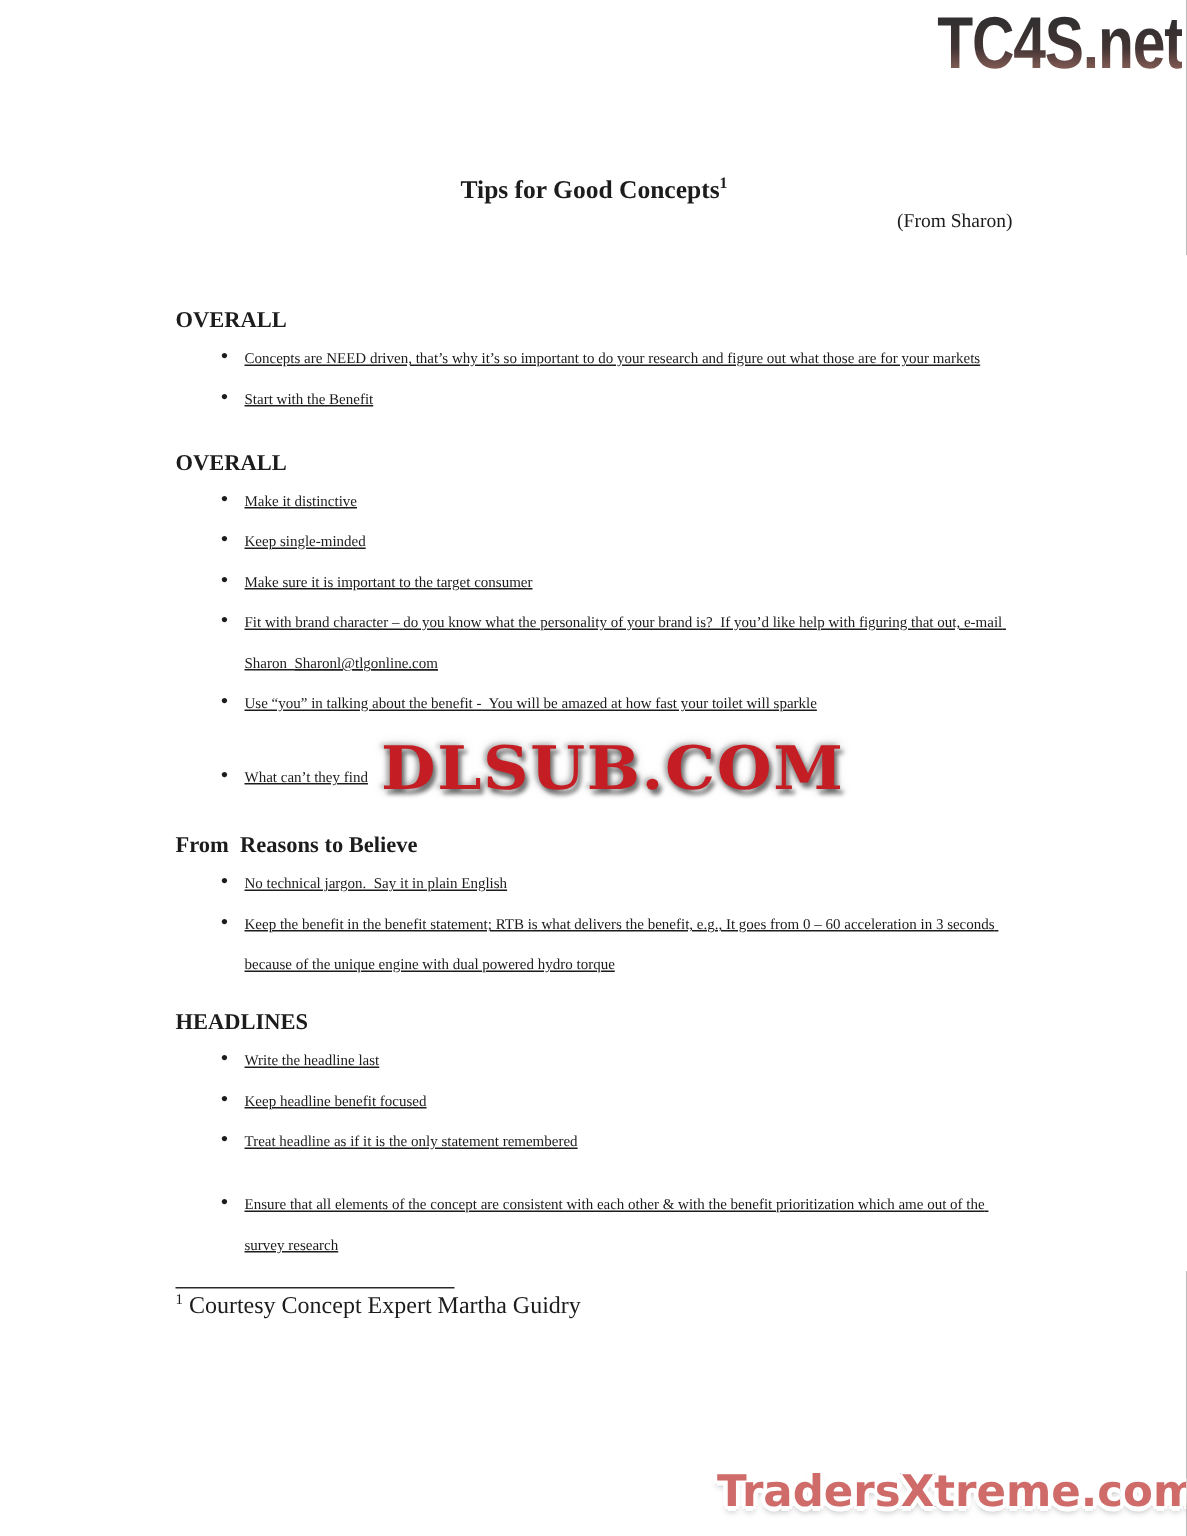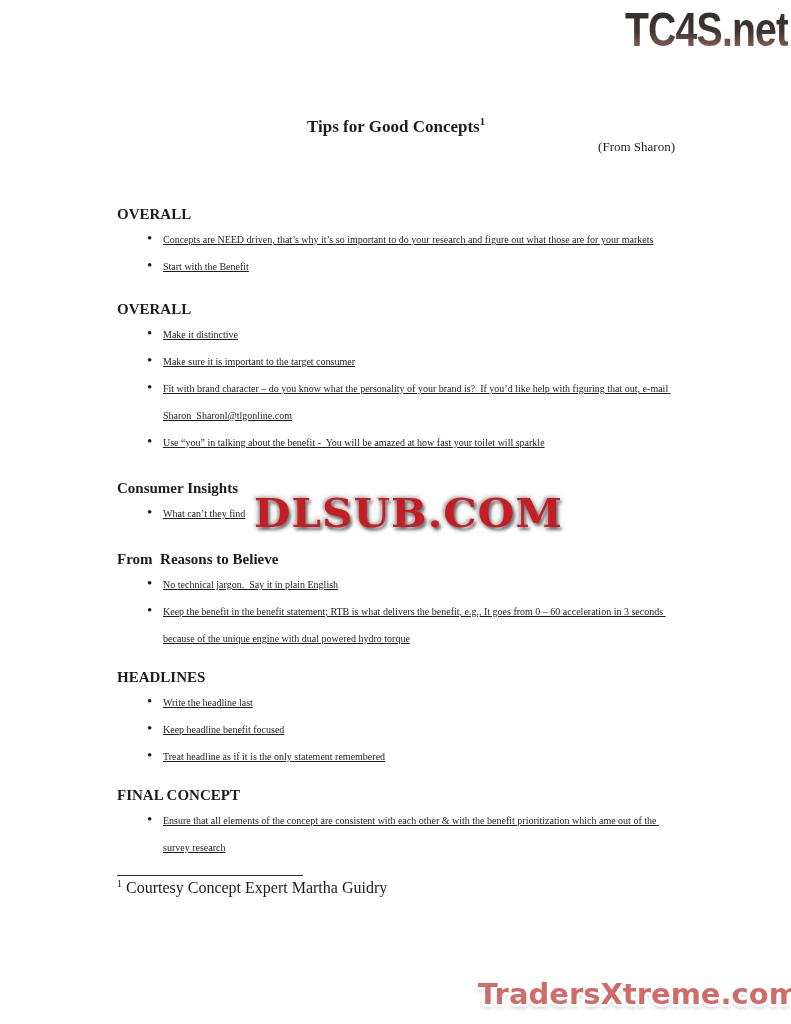--- a/index.html
+++ b/index.html
@@ -113,28 +113,28 @@
       <ul>
         <li>Concepts are NEED driven, that’s why it’s so important to do your research and figure out what those are for your markets</li>
         <li>Start with the Benefit</li>
       </ul>
     </section>
 
     <section class="s1">
       <h2>OVERALL</h2>
       <ul>
         <li>Make it distinctive</li>
+        <li>Keep single-minded</li>
         <li>Make sure it is important to the target consumer</li>
         <li><span>Fit with brand character – do you know what the personality of your brand is?  If you’d like help with figuring that out, e-mail Sharon  </span><a class="email-link">Sharonl@tlgonline.com</a></li>
         <li>Use “you” in talking about the benefit -  You will be amazed at how fast your toilet will sparkle</li>
       </ul>
     </section>
 
     <section class="s2">
-      <h2>Consumer Insights</h2>
       <ul>
         <li>What can’t they find</li>
       </ul>
     </section>
 
     <section class="s3">
       <h2>From  Reasons to Believe</h2>
       <ul>
         <li>No technical jargon.  Say it in plain English</li>
         <li>Keep the benefit in the benefit statement; RTB is what delivers the benefit, e.g., It goes from 0 – 60 acceleration in 3 seconds because of the unique engine with dual powered hydro torque</li>
@@ -144,21 +144,20 @@
     <section class="s4">
       <h2>HEADLINES</h2>
       <ul>
         <li>Write the headline last</li>
         <li>Keep headline benefit focused</li>
         <li>Treat headline as if it is the only statement remembered</li>
       </ul>
     </section>
 
     <section class="s5">
-      <h2>FINAL CONCEPT</h2>
       <ul>
         <li>Ensure that all elements of the concept are consistent with each other &amp; with the benefit prioritization which ame out of the survey research</li>
       </ul>
     </section>
 
     <div class="footnote-rule"></div>
     <div class="footnote"><sup>1</sup><span>Courtesy Concept Expert Martha Guidry</span></div>
 
   </div>
 

